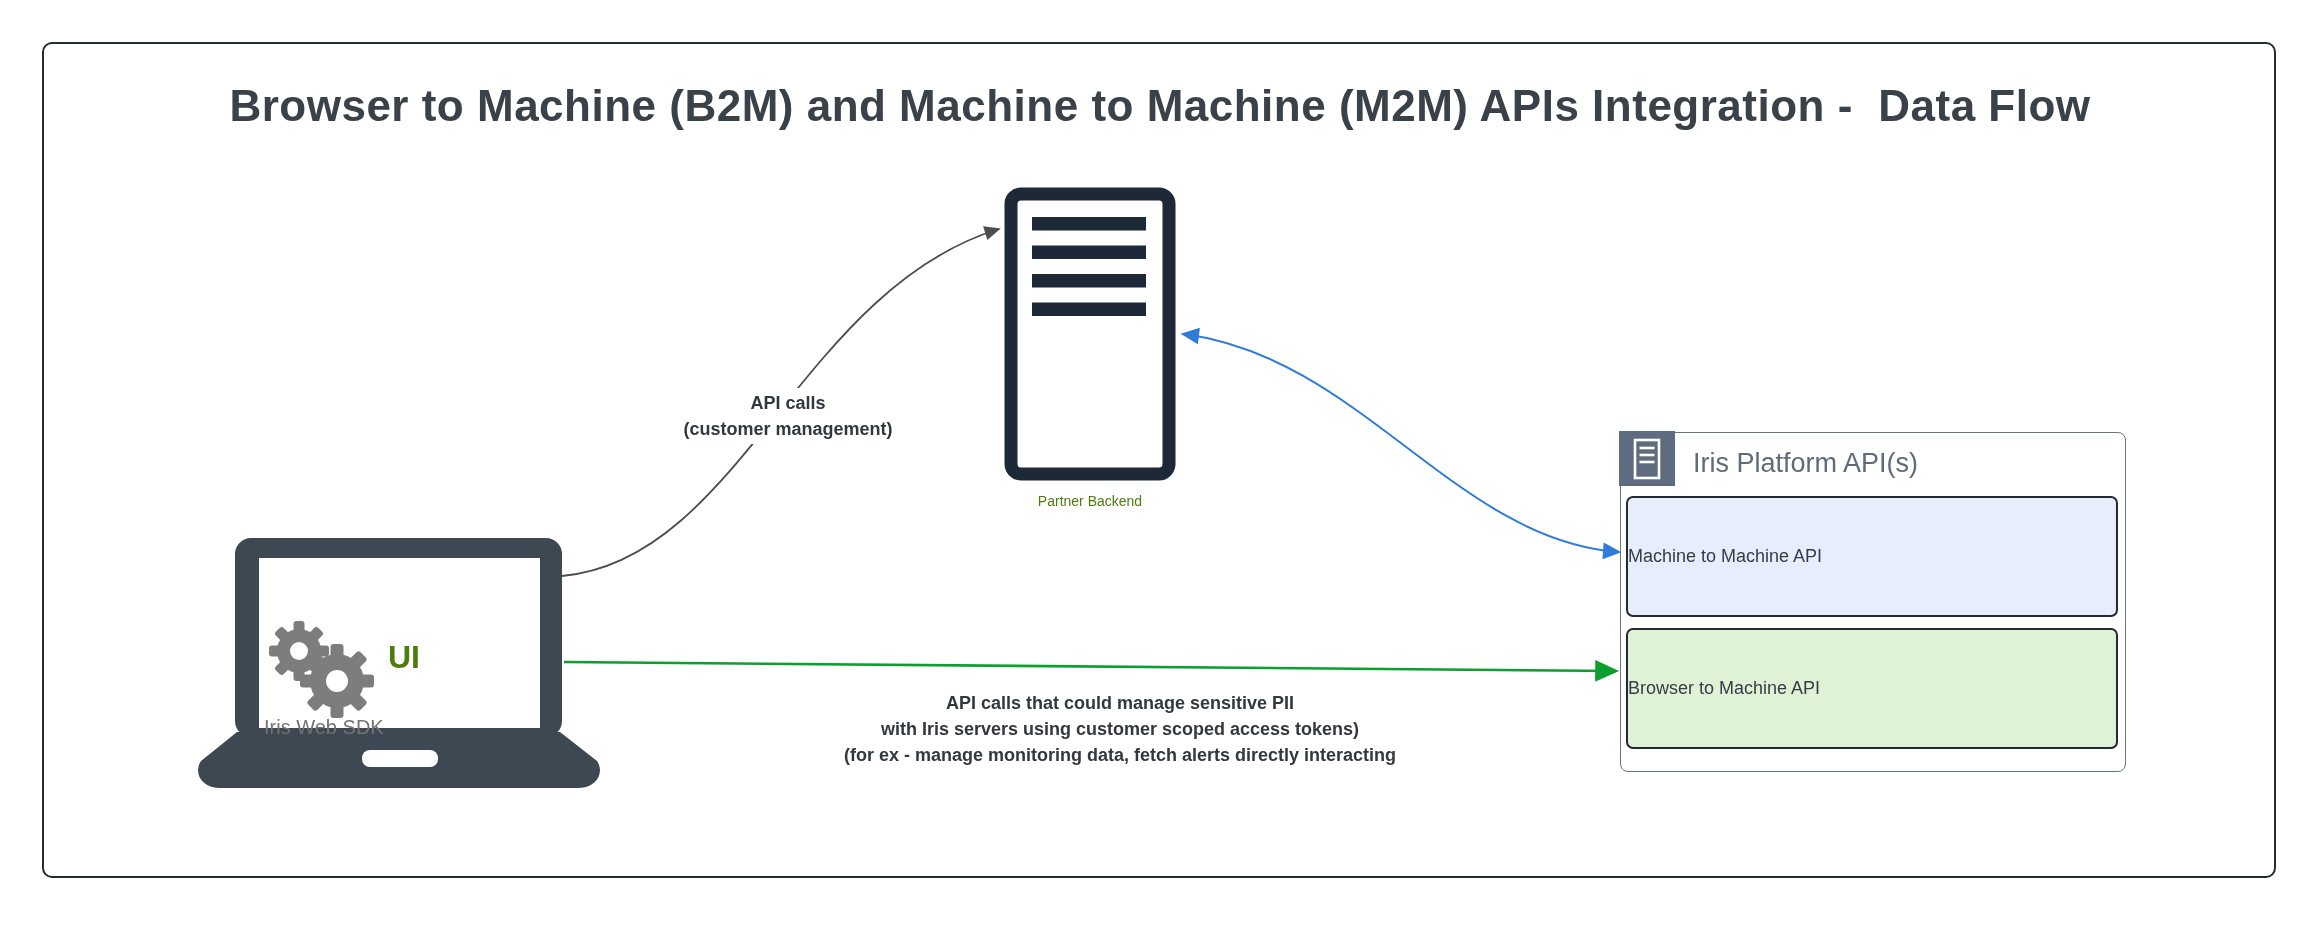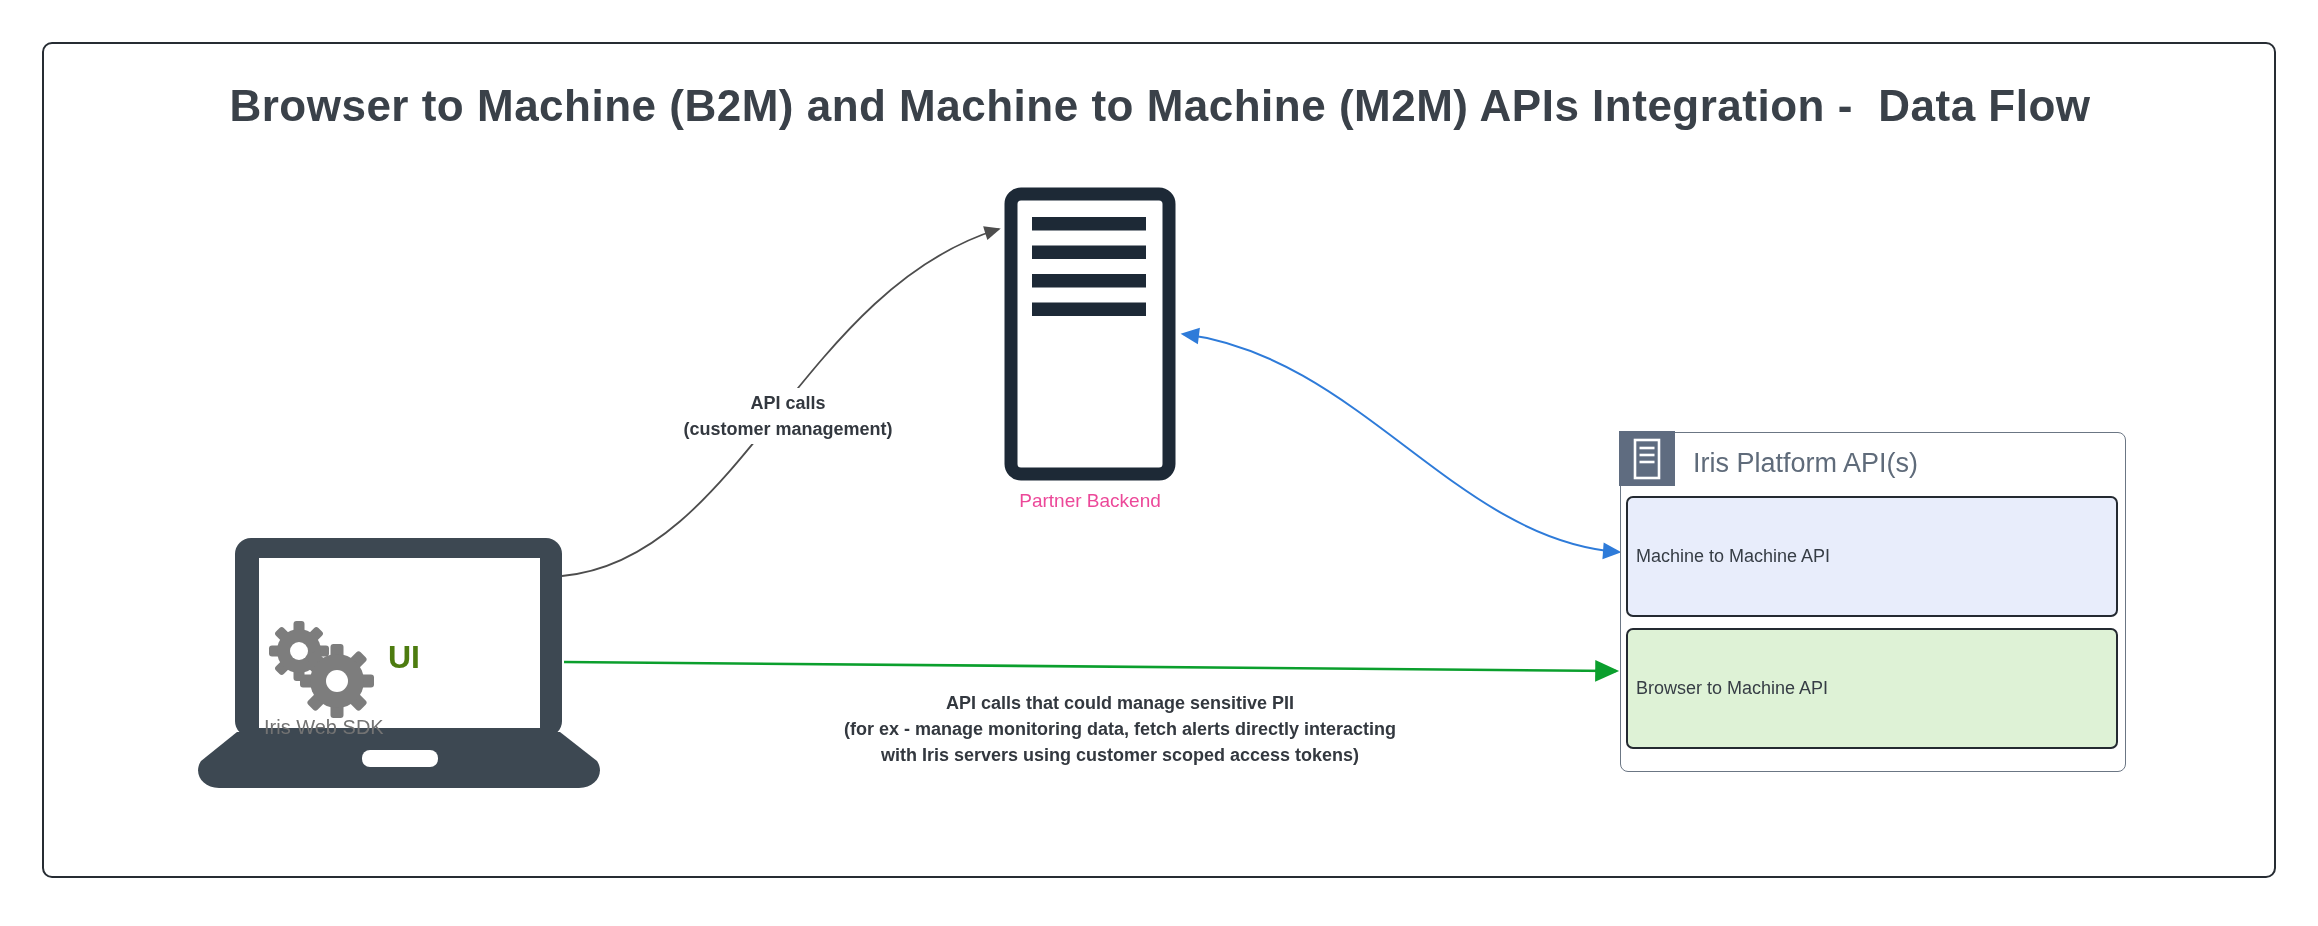--- a/index.html
+++ b/index.html
@@ -12,37 +12,37 @@
 
   .diagram-title{position:absolute;left:1160px;top:106px;transform:translate(-50%,-50%);
     font-size:44px;font-weight:700;color:#3a4149;white-space:pre;letter-spacing:.5px;}
 
   
   .edge-label{position:absolute;transform:translate(-50%,-50%);text-align:center;
     background:#ffffff;padding:2px 6px;font-weight:700;font-size:18px;line-height:26px;
     color:#33383f;white-space:nowrap;margin-top:16px;}
 
   
-  .node-caption{position:absolute;transform:translate(-50%,-50%);font-size:19px;
-    color:#ec4899;white-space:nowrap;}
+  .node-caption{position:absolute;transform:translate(-50%,-50%);font-size:14px;
+    color:#4d7c0f;white-space:nowrap;}
 
   
   .ui-label{position:absolute;left:404px;top:657px;transform:translate(-50%,-50%);
     font-size:32px;font-weight:700;color:#4d7c0f;}
   .sdk-label{position:absolute;left:264px;top:716px;font-size:20px;color:#737373;}
 
   
   .iris-box{position:absolute;left:1620px;top:432px;width:506px;height:340px;
     background:#ffffff;border:1.5px solid #6b7684;border-radius:8px;box-sizing:border-box;}
   .iris-badge{position:absolute;left:-2px;top:-2px;width:56px;height:55px;
     background:#5f6c80;display:flex;align-items:center;justify-content:center;}
   .iris-title{position:absolute;left:72px;top:15px;font-size:27px;color:#5f6b7a;white-space:nowrap;}
   .api-box{position:absolute;left:5px;width:492px;height:121px;box-sizing:border-box;
     border:2px solid #242a31;border-radius:7px;display:flex;align-items:center;}
-  .api-box .api-label{padding-left:8px;font-size:18px;color:#363d45;white-space:nowrap;}
+  .api-box .api-label{font-size:18px;color:#363d45;white-space:nowrap;}
   .api-box.m2m{top:63px;background:#e8edfb;}
   .api-box.b2m{top:195px;background:#def2d6;}
 </style>
 </head>
 <body>
 
 <div class="canvas">
 
   <div class="frame"></div>
 
@@ -129,17 +129,17 @@
   </div>
 
   <div class="edge-label" style="left:788px;top:400px;">
     <div>API calls</div>
     <div>(customer management)</div>
   </div>
 
 
   <div class="edge-label" style="left:1120px;top:713px;">
     <div>API calls that could manage sensitive PII</div>
+    <div>with Iris servers using customer scoped access tokens)</div>
     <div>(for ex - manage monitoring data, fetch alerts directly interacting</div>
-    <div>with Iris servers using customer scoped access tokens)</div>
   </div>
 
 </div>
 
 </body></html>

